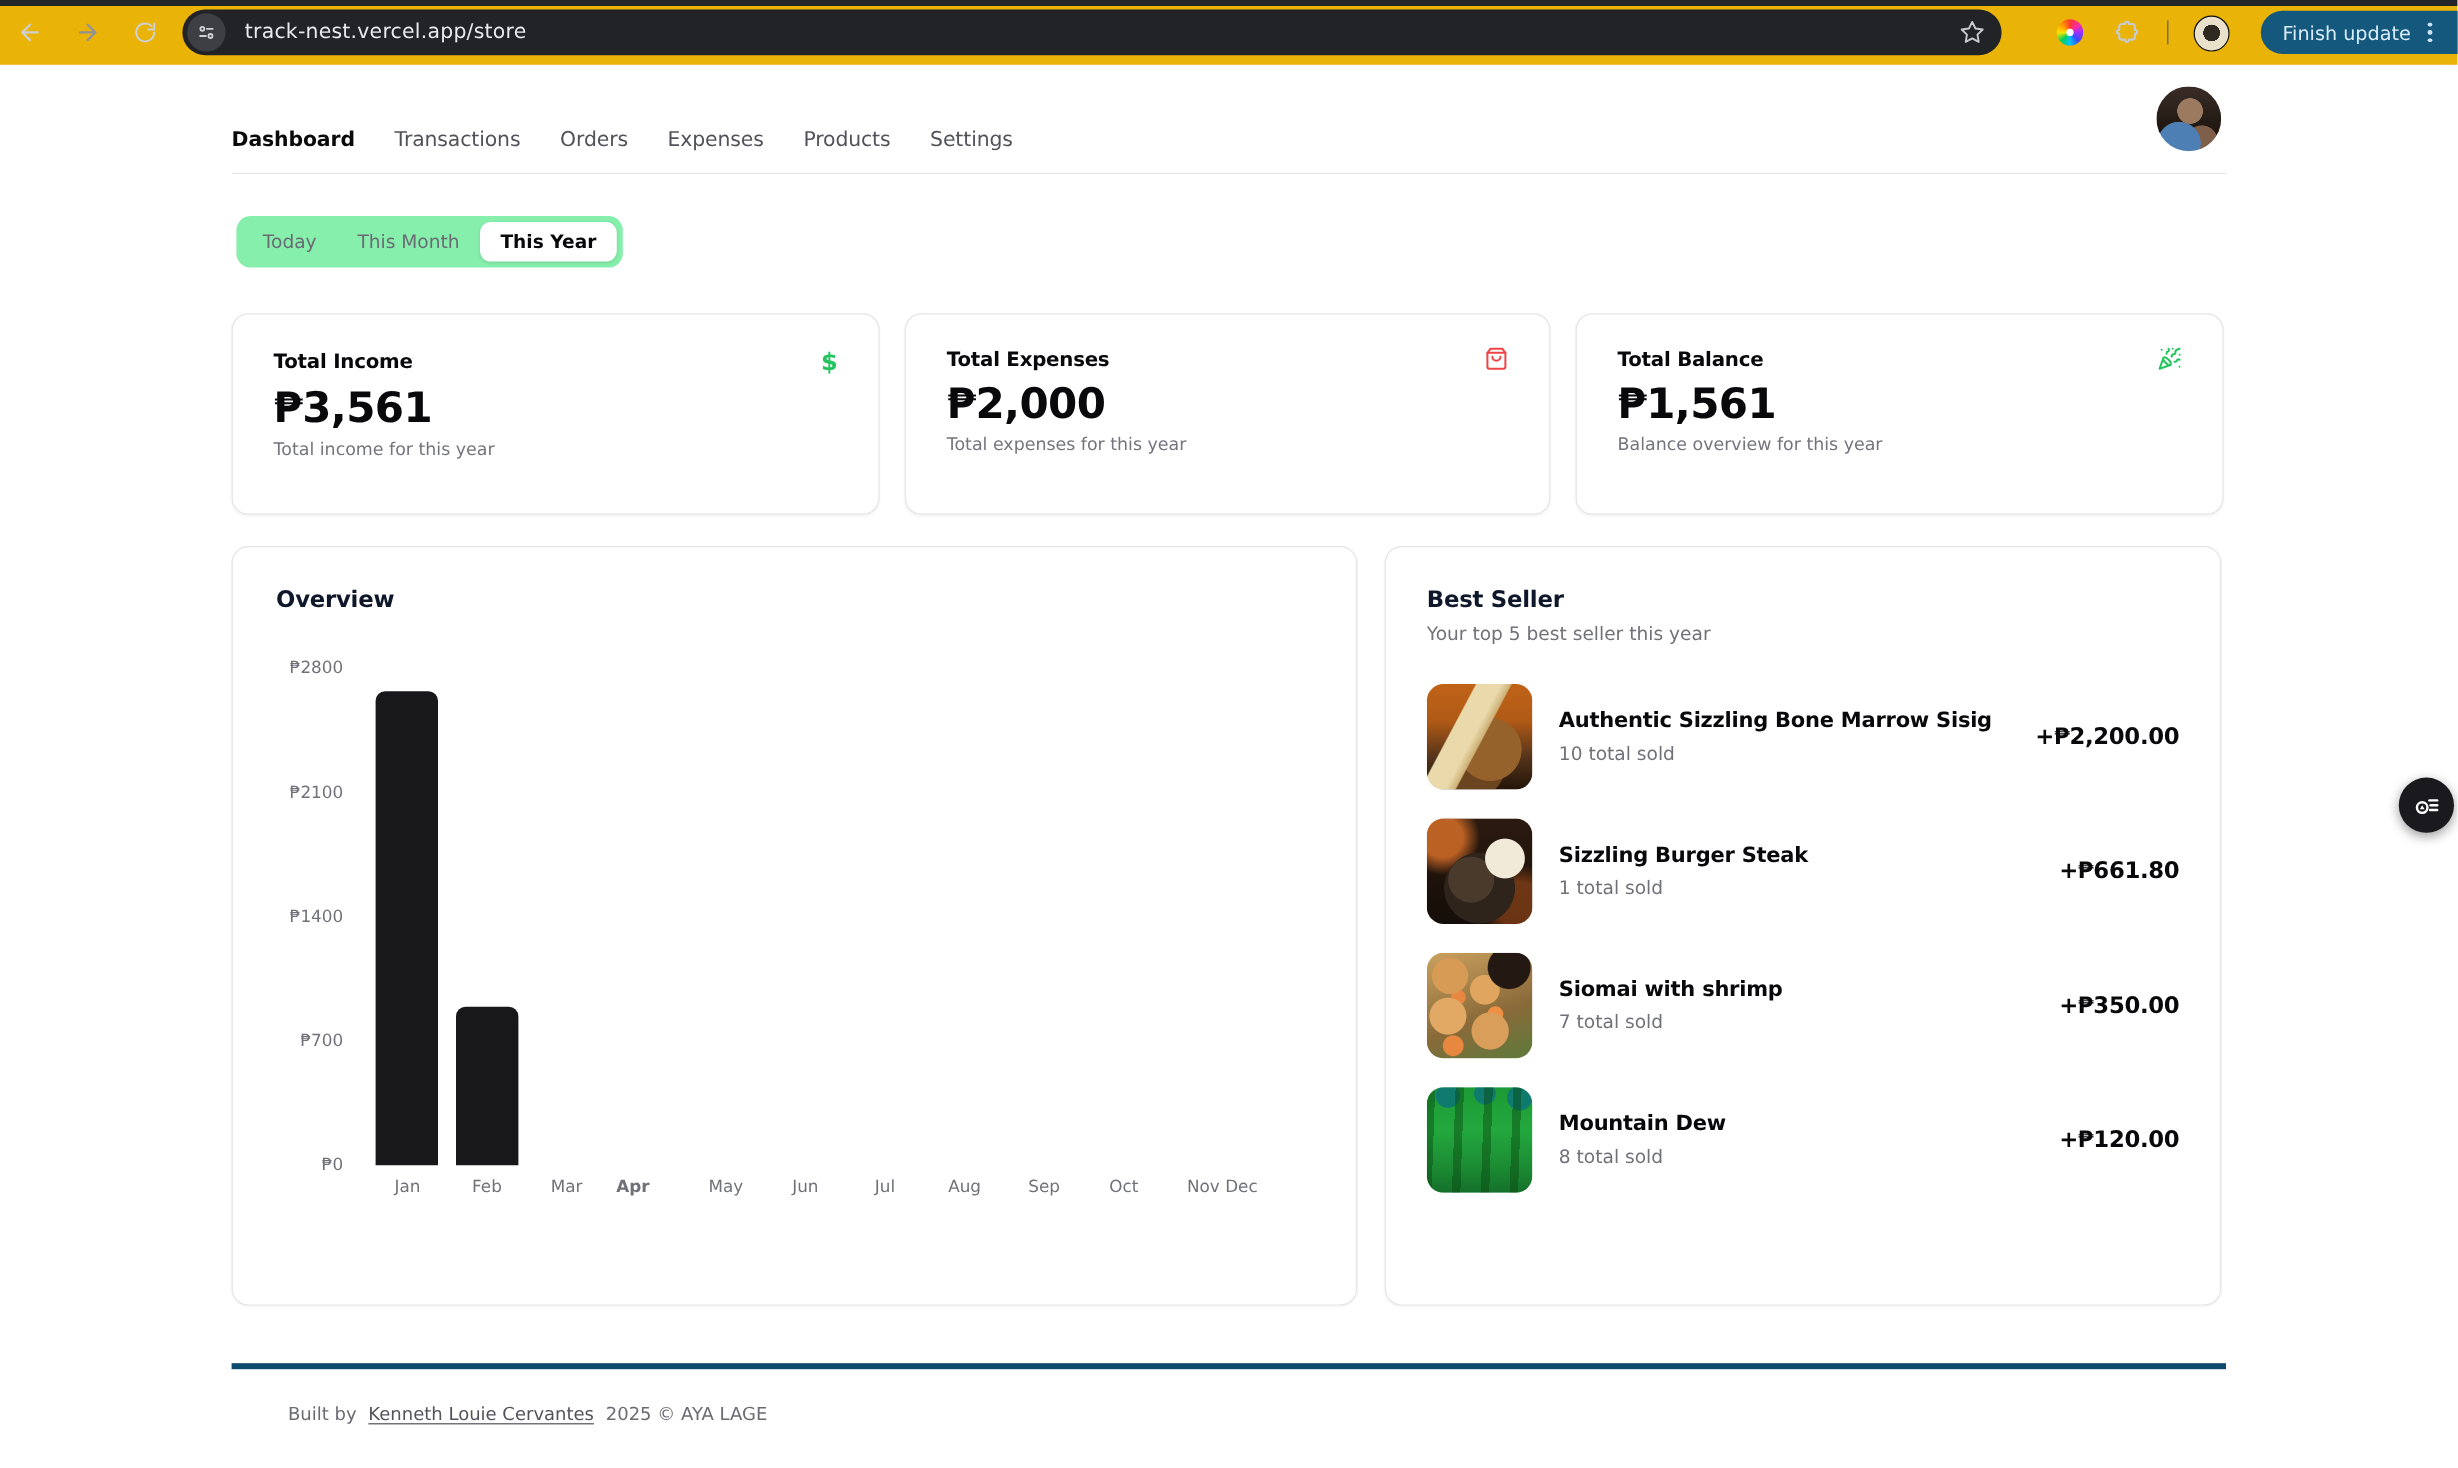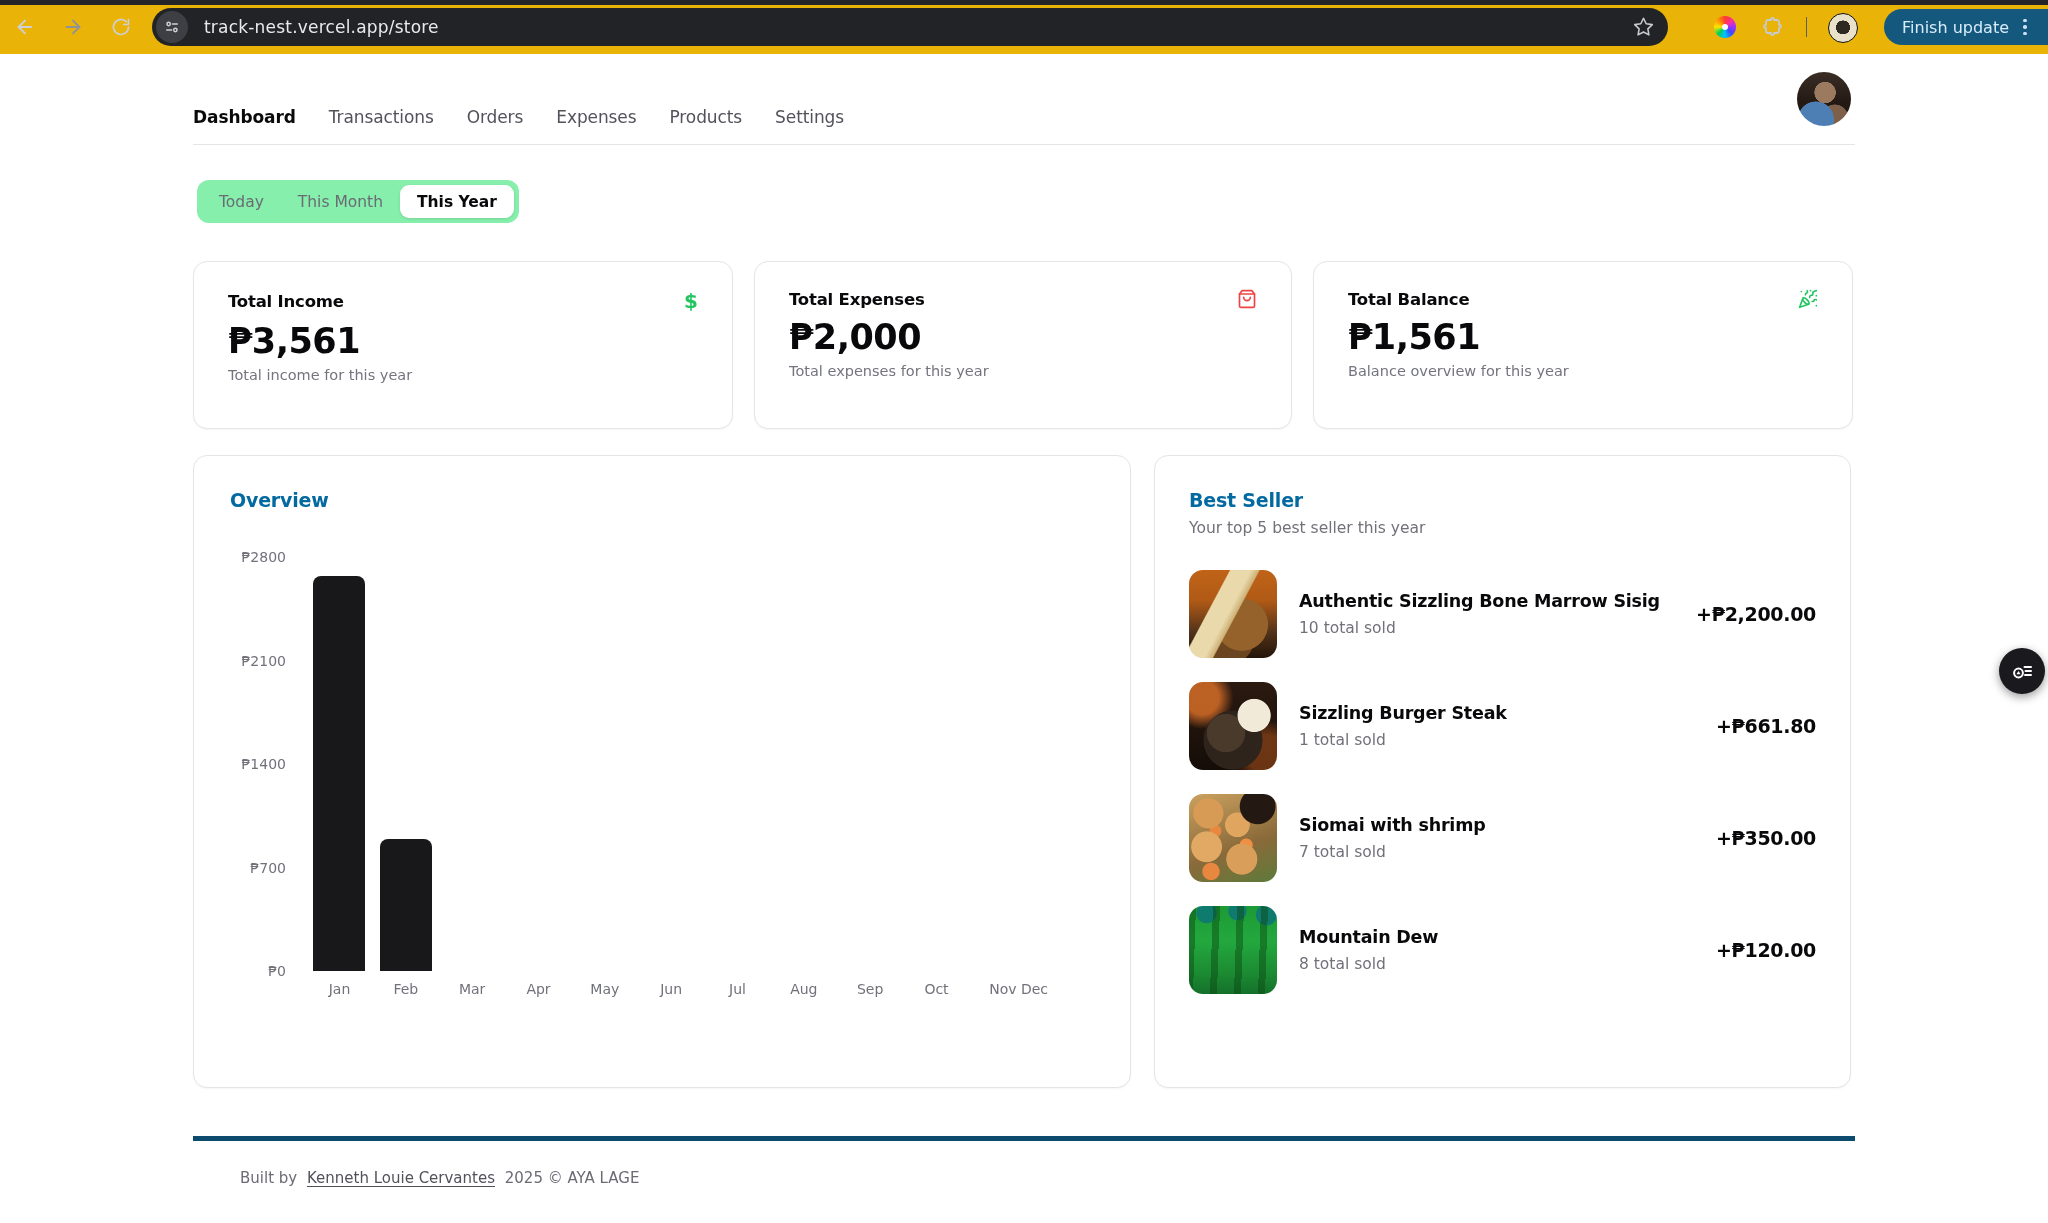--- a/index.html
+++ b/index.html
@@ -57,21 +57,21 @@
   .stats{margin-top:38px;display:grid;grid-template-columns:540px 538px 540px;gap:21px;}
   .stat-card{height:168px;padding:27px 34px 0;}
   .stat-head{display:flex;justify-content:space-between;align-items:center;}
   .stat-title{font-size:16.5px;font-weight:700;color:#09090b;letter-spacing:-.2px;}
   .stat-icon{display:flex;align-items:center;}
   .stat-icon .dollar{font-size:20px;font-weight:700;}
   .stat-value{font-size:35px;font-weight:800;color:#09090b;margin-top:8px;letter-spacing:-.5px;}
   .stat-sub{font-size:14.5px;color:#74747e;margin-top:6px;}
   .main{margin-top:26px;display:grid;grid-template-columns:938px 697px;gap:23px;}
   .overview-card{height:633px;padding:33px 36px;}
-  .section-title{font-size:19px;font-weight:800;color:#0369a1;letter-spacing:-.2px;}
+  .section-title{font-size:19px;font-weight:800;color:#0f172a;letter-spacing:-.2px;}
   .chart{position:relative;margin-top:46px;height:452px;}
   .ylabel{position:absolute;left:0;width:56px;text-align:right;transform:translateY(-50%);
     font-size:14px;color:#71717a;}
   .plot{position:absolute;left:76px;top:0;width:796px;height:414px;}
   .bar{position:absolute;bottom:0;width:52px;border-radius:8px 8px 0 0;}
   .month{position:absolute;top:424px;width:67px;text-align:center;font-size:14px;color:#71717a;}
   .best-card{height:633px;padding:33px 34px;}
   .bs-sub{font-size:15.5px;color:#71717a;margin-top:8px;}
   .bs-list{margin-top:33px;display:flex;flex-direction:column;gap:24px;}
   .bs-item{display:flex;align-items:center;}
@@ -257,21 +257,21 @@
     <div class="main">
       <div class="card overview-card">
         <div class="section-title">Overview</div>
         <div class="chart" id="chart">
           <div class="plot" id="chart-plot">
               <div class="bar" style="left: 7.16667px; height: 395px; background: rgb(24, 24, 27);"></div>
               <div class="month" style="left: 0px;">Jan</div>
               <div class="bar" style="left: 73.5px; height: 132px; background: rgb(24, 24, 27);"></div>
               <div class="month" style="left: 66.3333px;">Feb</div>
               <div class="month" style="left: 132.667px;">Mar</div>
-              <div class="month" style="left: 199px;">Apr</div>
+              <div class="month" style="left: 188px; font-weight: bold;">Apr</div>
               <div class="month" style="left: 265.333px;">May</div>
               <div class="month" style="left: 331.667px;">Jun</div>
               <div class="month" style="left: 398px;">Jul</div>
               <div class="month" style="left: 464.333px;">Aug</div>
               <div class="month" style="left: 530.667px;">Sep</div>
               <div class="month" style="left: 597px;">Oct</div>
               <div class="month" style="left: 663.333px;">Nov</div>
               <div class="month" style="left: 695px;">Dec</div>
             </div>
         <div class="ylabel" style="top: 0px;">₱2800</div>

